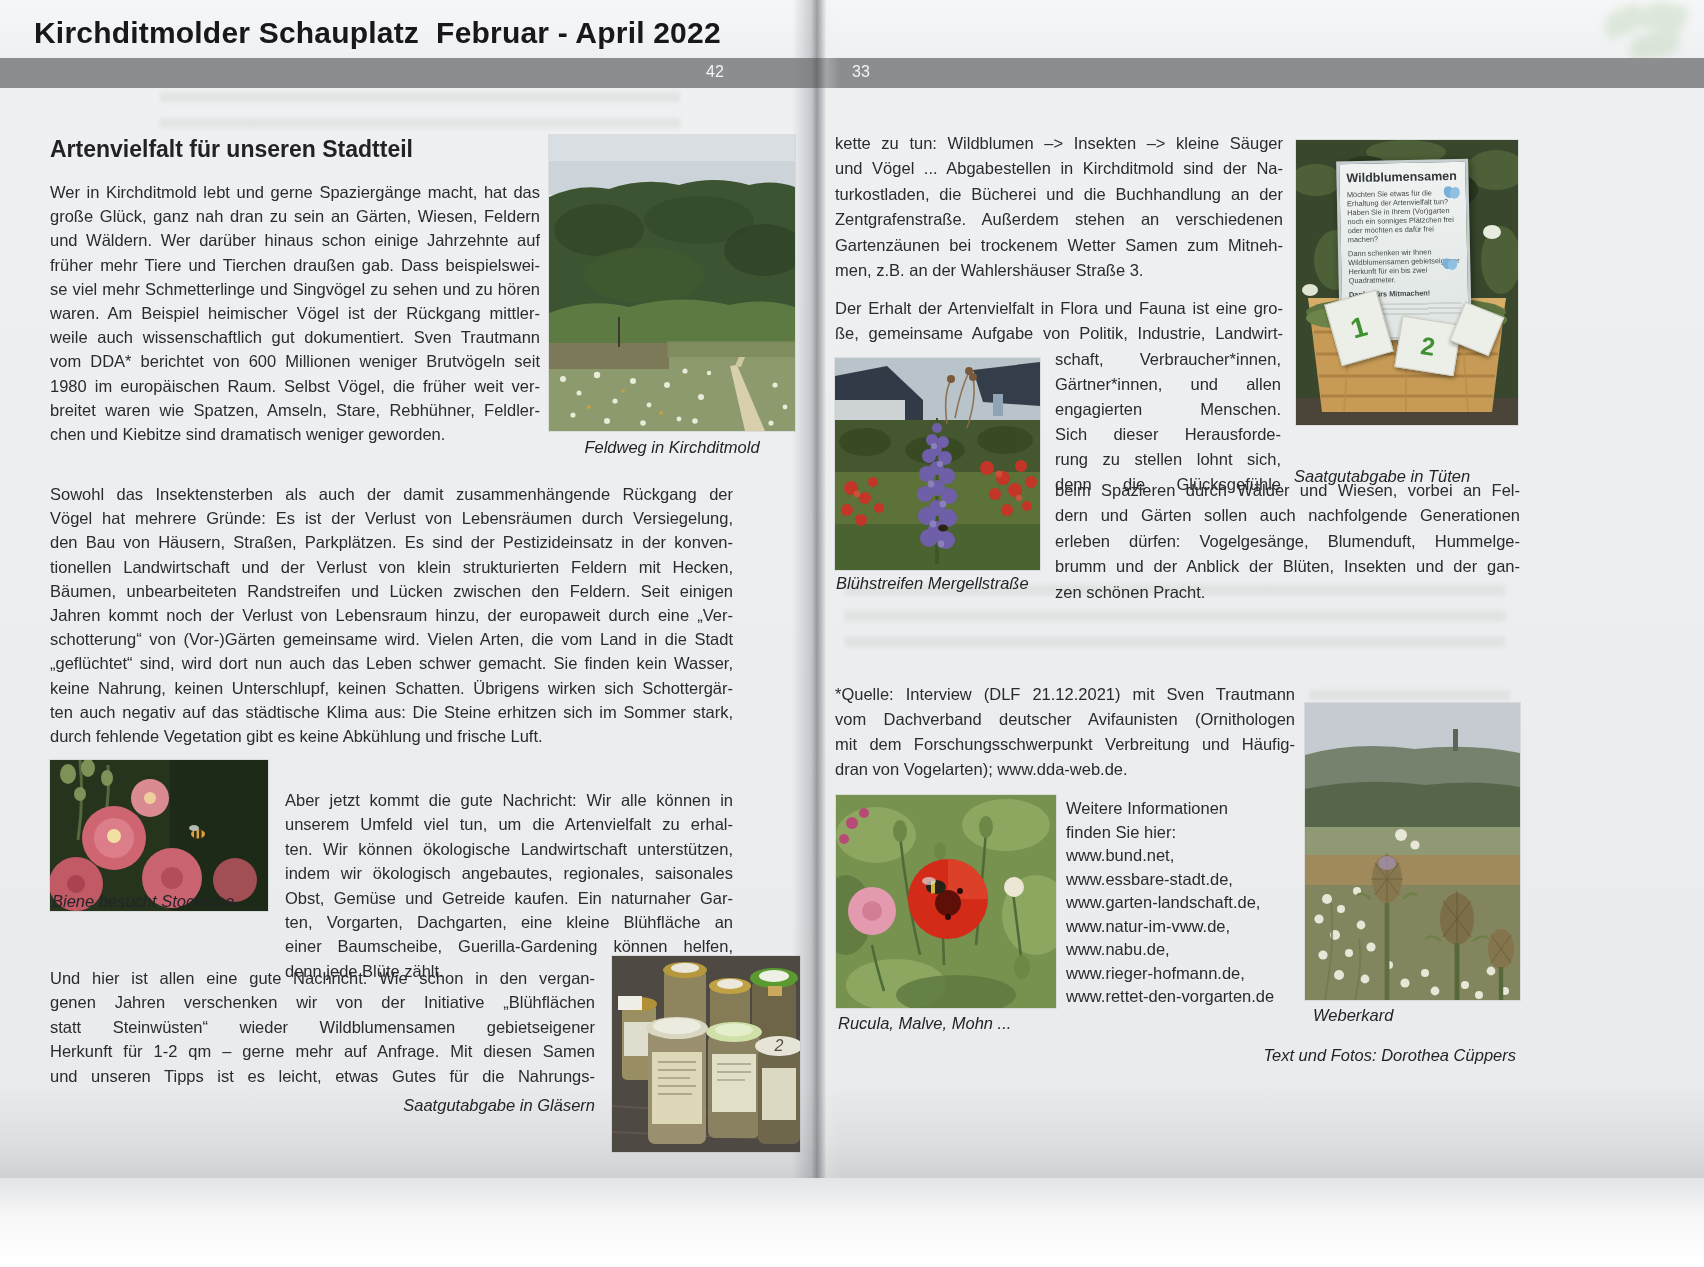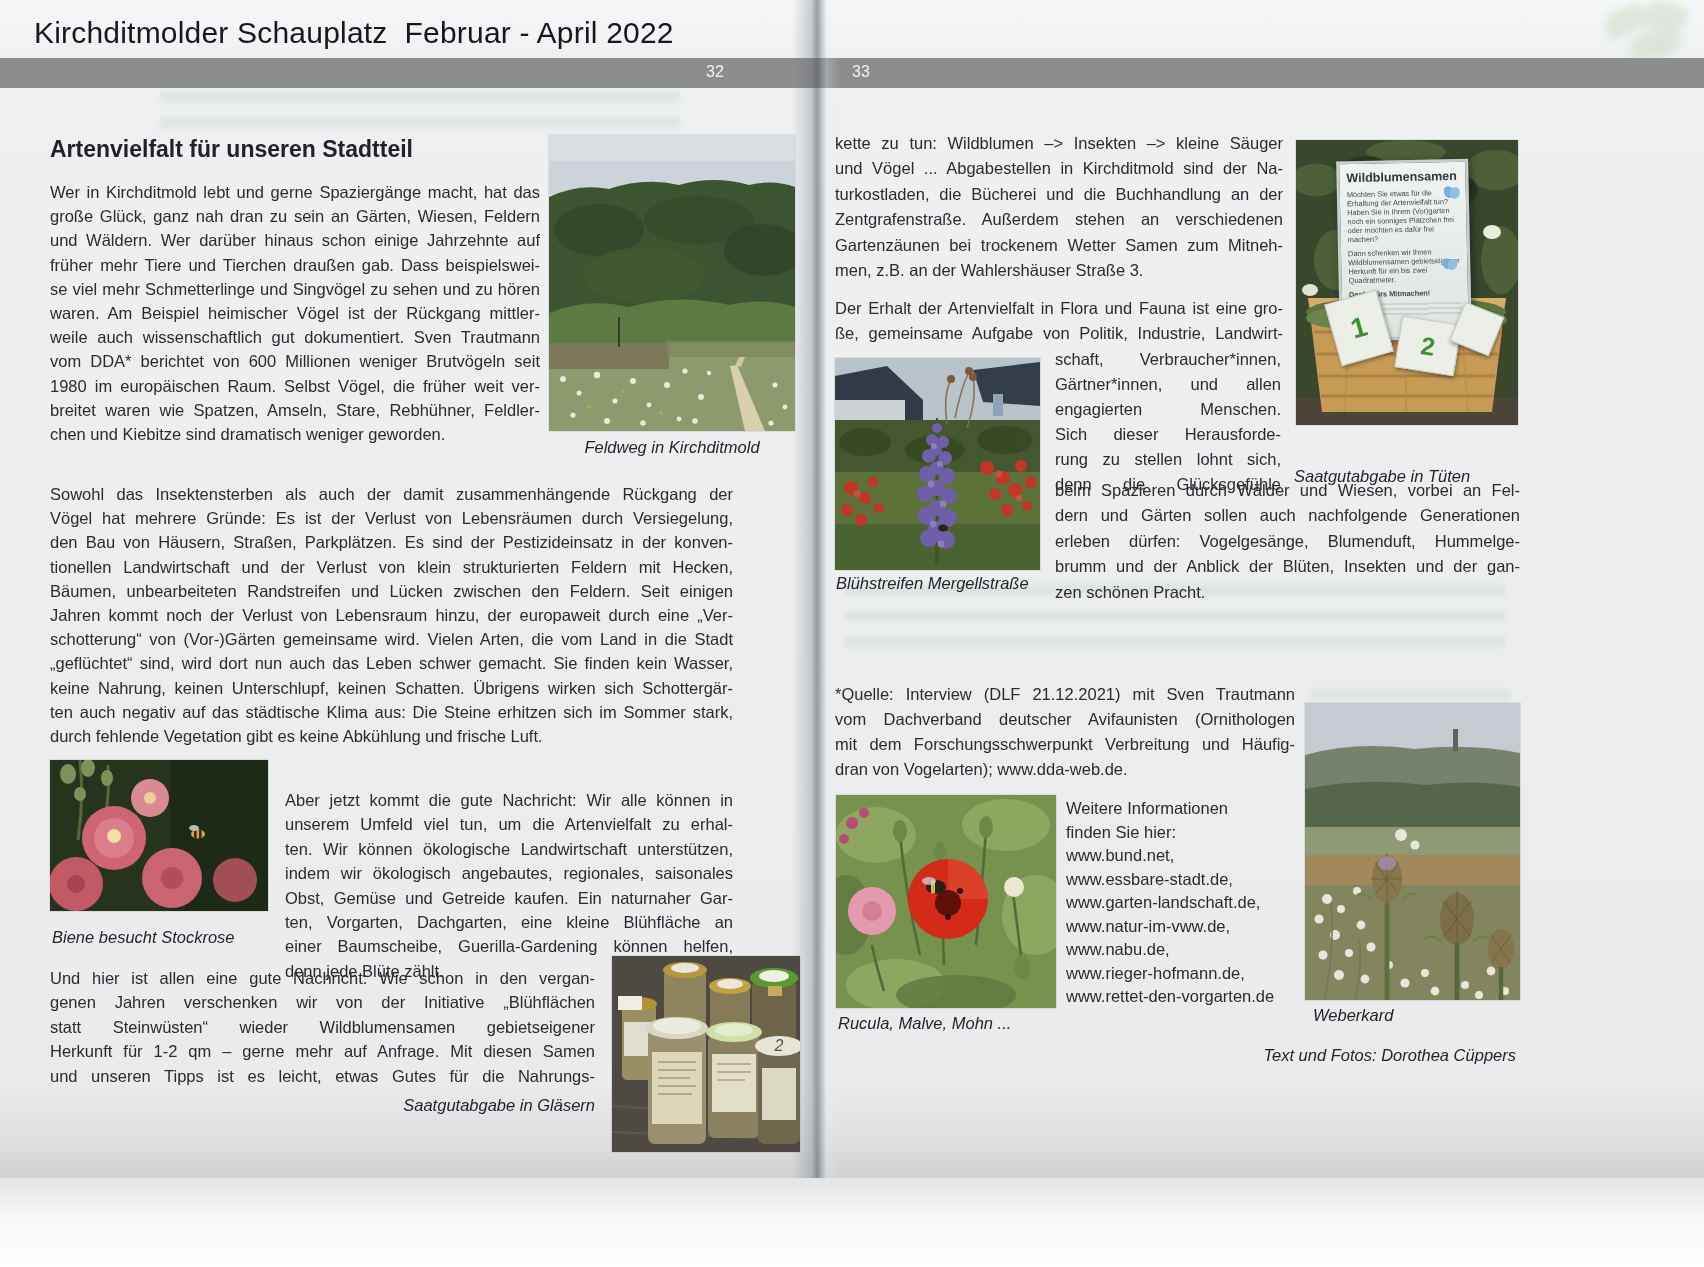--- a/index.html
+++ b/index.html
@@ -5,21 +5,21 @@
   html,body{margin:0;padding:0;background:#ffffff;}
   .scan{position:relative;width:1704px;height:1267px;overflow:hidden;
         font-family:"Liberation Sans",sans-serif;color:#2b2b2e;
         background:linear-gradient(180deg,#fdfdfe 0,#fbfbfc 100%);}
   .paper{position:absolute;left:0;top:0;width:1704px;height:1178px;
         background:linear-gradient(180deg,#f6f7f8 0,#eef0f2 5%,#ebedef 60%,#e9ebed 92%,#dcdee0 97%,#cfd1d3 100%);}
   .below-paper{position:absolute;left:0;top:1178px;width:1704px;height:89px;
         background:linear-gradient(180deg,#e3e4e6 0,#f8f8f9 45%,#ffffff 100%);}
   .fold{position:absolute;left:792px;top:0;width:48px;height:1178px;
         background:linear-gradient(90deg,rgba(120,125,130,0) 0%,rgba(105,110,116,.30) 40%,rgba(80,86,92,.55) 52%,rgba(235,237,239,.25) 72%,rgba(120,125,130,0) 100%);}
-  .main-title{position:absolute;left:34px;top:16px;font-size:30px;font-weight:400;
+  .main-title{position:absolute;left:34px;top:16px;font-size:30px;font-weight:700;
         color:#17171c;letter-spacing:.2px;white-space:pre;}
   .bar{position:absolute;left:0;top:58px;width:1704px;height:30px;background:#8c8d8f;}
   .pn{position:absolute;top:63px;font-size:16px;color:#f4f4f5;}
   .pn-left{left:706px;}
   .pn-right{left:852px;}
 
   .article-heading{position:absolute;left:50px;top:136px;margin:0;font-size:23px;font-weight:700;color:#222226;}
 
   .tb{position:absolute;font-size:16.5px;color:#2b2b2e;}
   .tline{height:var(--lh,24.2px);line-height:var(--lh,24.2px);overflow:hidden;white-space:nowrap;}
@@ -65,21 +65,21 @@
   <div class="ghost" style="left:845px;top:585px;width:660px;height:70px;"></div>
   <div class="ghost" style="left:1310px;top:690px;width:200px;height:60px;"></div>
   <div class="wm" style="left:1600px;top:0;width:104px;height:70px;">
     <span style="left:4px;top:8px;width:40px;height:26px;transform:rotate(-20deg);"></span>
     <span style="left:42px;top:2px;width:44px;height:30px;transform:rotate(15deg);"></span>
     <span style="left:30px;top:32px;width:50px;height:26px;transform:rotate(-5deg);"></span>
   </div>
 
   <div class="main-title">Kirchditmolder Schauplatz  Februar - April 2022</div>
   <div class="bar"></div>
-  <div class="pn pn-left">32</div>
+  <div class="pn pn-left">42</div>
   <div class="pn pn-right">33</div>
   <div class="fold"></div>
 
   <h2 class="article-heading">Artenvielfalt für unseren Stadtteil</h2>
 
   <div class="tb just" style="left:50px;top:180px;width:490px;--lh:24.2px;">
       <div class="tline">Wer in Kirchditmold lebt und gerne Spaziergänge macht, hat das</div>
       <div class="tline">große Glück, ganz nah dran zu sein an Gärten, Wiesen, Feldern</div>
       <div class="tline">und Wäldern. Wer darüber hinaus schon einige Jahrzehnte auf</div>
       <div class="tline">früher mehr Tiere und Tierchen draußen gab. Dass beispielswei-</div>
@@ -176,21 +176,21 @@
       <circle cx="100" cy="38" r="6" fill="#eecf9c"></circle>
       <circle cx="185" cy="120" r="22" fill="#b85560" opacity=".85"></circle>
       <g>
         <ellipse cx="148" cy="74" rx="7" ry="4.6" fill="#d9a53c"></ellipse>
         <rect x="144" y="70" width="2.6" height="9" fill="#3a2e14"></rect>
         <rect x="149" y="70" width="2.6" height="9" fill="#3a2e14"></rect>
         <ellipse cx="144" cy="68" rx="5" ry="3" fill="#e8e8e8" opacity=".75"></ellipse>
       </g>
     </svg>
   </div>
-  <div class="cap" style="left:52px;top:928px;width:218px;">Biene besucht Stockrose</div>
+  <div class="cap" style="left:52px;top:892px;width:218px;">Biene besucht Stockrose</div>
 
   <div class="tb just" style="left:285px;top:788px;width:448px;--lh:24.4px;">
       <div class="tline">Aber jetzt kommt die gute Nachricht: Wir alle können in</div>
       <div class="tline">unserem Umfeld viel tun, um die Artenvielfalt zu erhal-</div>
       <div class="tline">ten. Wir können ökologische Landwirtschaft unterstützen,</div>
       <div class="tline">indem wir ökologisch angebautes, regionales, saisonales</div>
       <div class="tline">Obst, Gemüse und Getreide kaufen. Ein naturnaher Gar-</div>
       <div class="tline">ten, Vorgarten, Dachgarten, eine kleine Blühfläche an</div>
       <div class="tline">einer Baumscheibe, Guerilla-Gardening können helfen,</div>
       <div class="tline last">denn jede Blüte zählt.</div>

